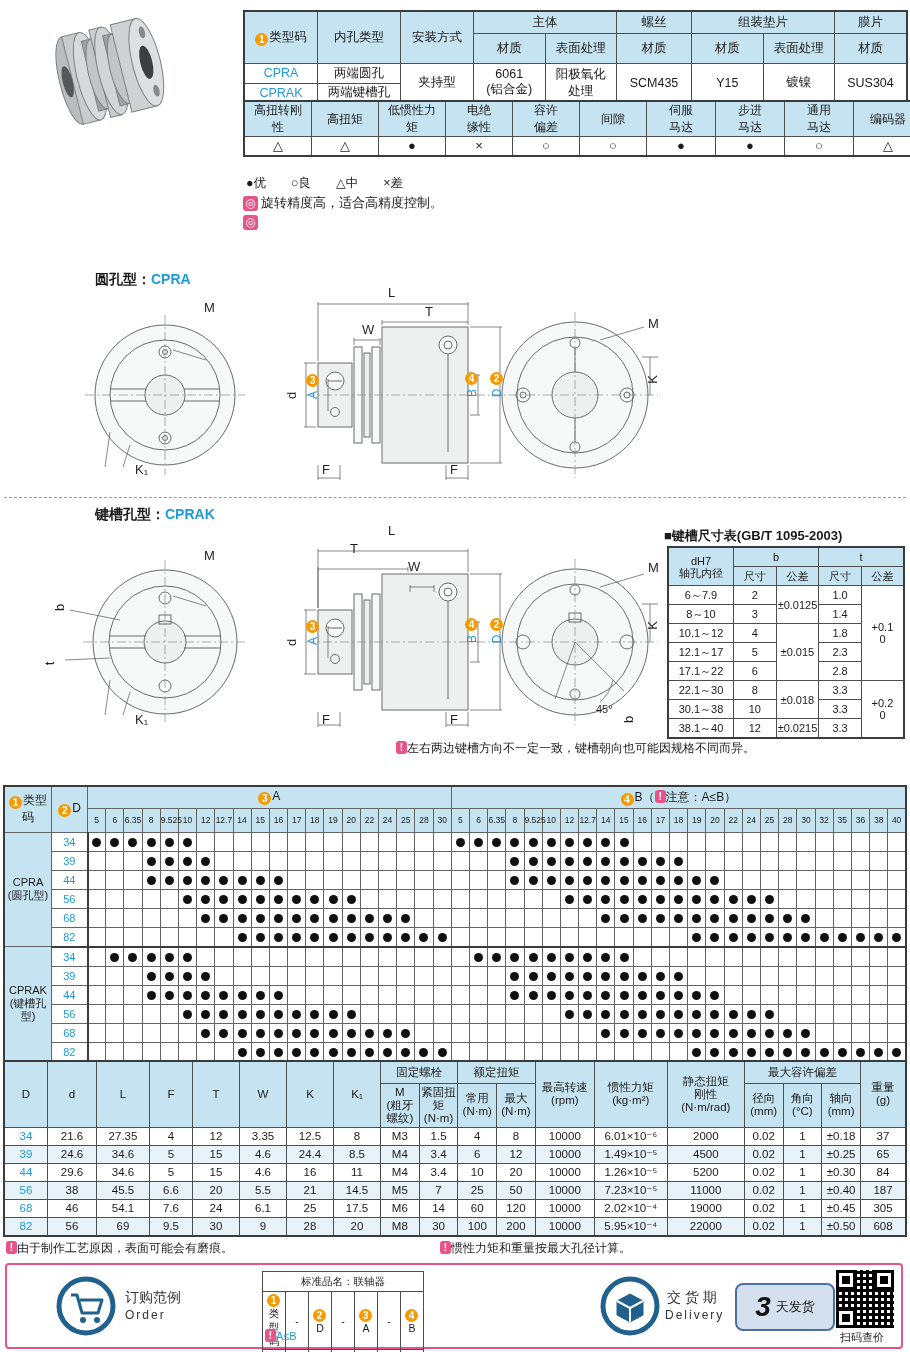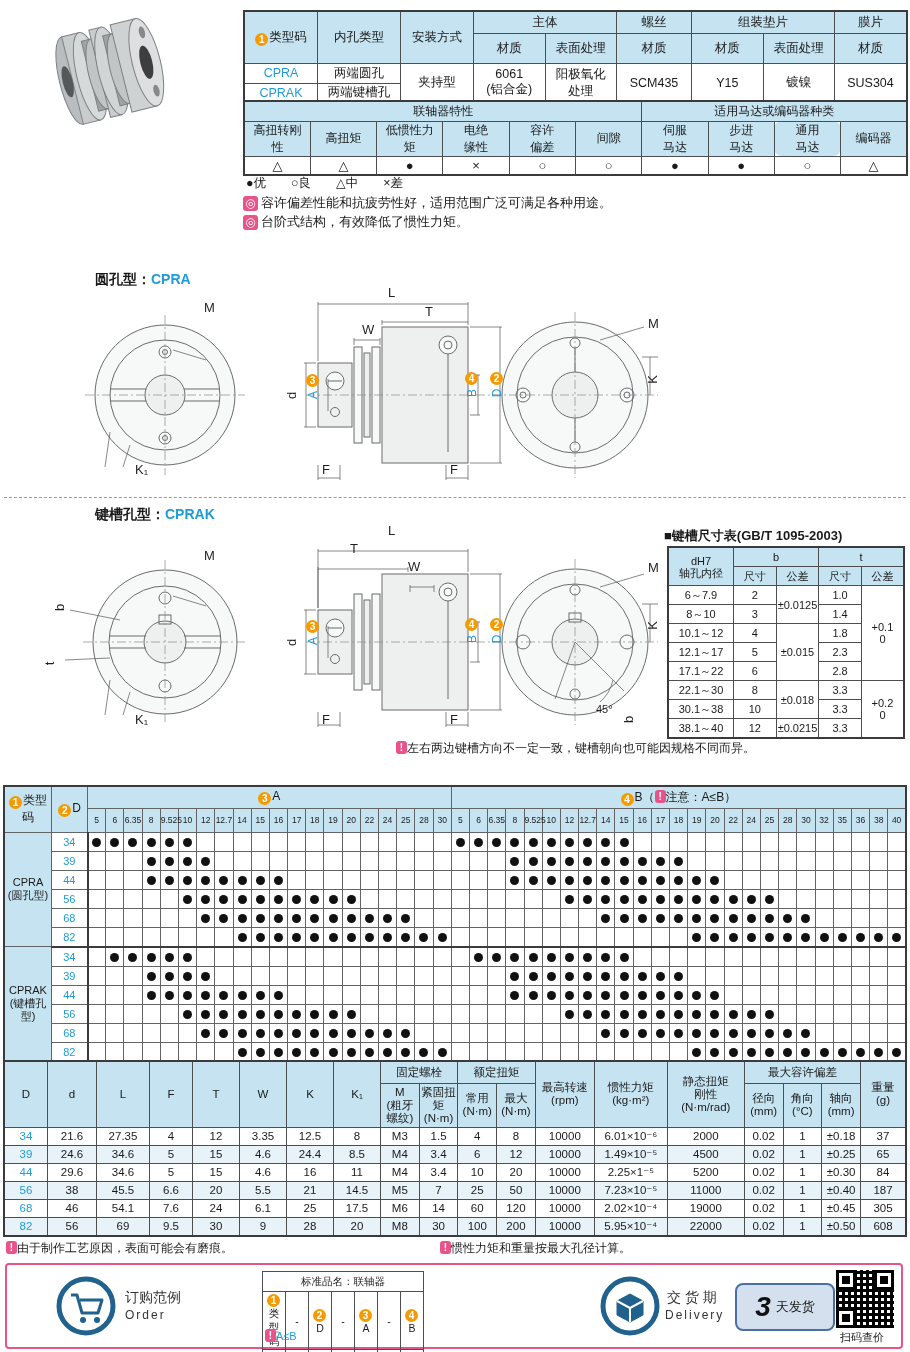--- a/index.html
+++ b/index.html
@@ -128,56 +128,52 @@
   </tr>
   <tr style="height:20px">
     <td class="code">CPRAK</td>
     <td>两端键槽孔</td>
   </tr>
 </tbody>
   </table>
 
 <table class="grid abs" style="left:243px;top:100px;width:665px;font-size:12px">
   <tbody>
-      <tr style="height:20px">
-    <th class="hdr" colspan="6">联轴器特性</th>
-    <th class="hdr" colspan="4">适用马达或编码器种类</th>
-  </tr>
   <tr style="height:31px" id="char-cols">
         <th class="hdr" style="width: 64px;">高扭转刚<br>性</th>
         <th class="hdr" style="width: 64px;">高扭矩</th>
         <th class="hdr" style="width: 64px;">低惯性力<br>矩</th>
         <th class="hdr" style="width: 64px;">电绝<br>缘性</th>
         <th class="hdr" style="width: 64px;">容许<br>偏差</th>
         <th class="hdr" style="width: 64px;">间隙</th>
         <th class="hdr" style="width: 66px;">伺服<br>马达</th>
         <th class="hdr" style="width: 66px;">步进<br>马达</th>
-        <th class="hdr" style="width: 66px; border-radius: 8px;">通用<br>马达</th>
+        <th class="hdr" style="width: 66px;">通用<br>马达</th>
         <th class="hdr" style="width: 66px;">编码器</th>
       </tr>
   <tr style="height:19px;font-size:13px" id="char-ratings">
         <td>△</td>
         <td>△</td>
         <td>●</td>
         <td>×</td>
         <td>○</td>
         <td>○</td>
         <td>●</td>
         <td>●</td>
         <td>○</td>
         <td>△</td>
       </tr>
 </tbody>
   </table>
 
 <div class="abs" style="left:246px;top:175px;font-size:12.5px">●优　　○良　　△中　　×差</div>
 
 <div class="abs" style="left:243px;top:193px">
-  <div class="feat"><span class="fmark"></span><span>容许偏差性能和抗疲劳性好，适用范围广泛可满足各种用途。</span></div>
-  <div class="feat"><span class="fmark"></span><span>台阶式结构，有效降低了惯性力矩。</span></div>
+  <div class="feat"><span class="fmark"></span><span>旋转精度高，适合高精度控制。</span></div>
+  <div class="feat"><span class="fmark"></span></div>
 </div>
 
 <div class="sec-label" style="left:95px;top:271px">
   <span>圆孔型：</span><span class="code">CPRA</span>
 </div>
 
 <svg class="abs" style="left:10px;top:282px" width="890" height="210" viewBox="0 0 890 210">
 
   <circle class="drawf2" cx="155" cy="113" r="70"></circle>
   <circle class="draw" cx="155" cy="113" r="55"></circle>
@@ -1116,21 +1112,21 @@
         <td class="">5</td>
         <td class="">15</td>
         <td class="">4.6</td>
         <td class="">16</td>
         <td class="">11</td>
         <td class="">M4</td>
         <td class="">3.4</td>
         <td class="">10</td>
         <td class="">20</td>
         <td class="">10000</td>
-        <td class="">2.25×1⁻⁵</td>
+        <td class="">1.26×10⁻⁵</td>
         <td class="">5200</td>
         <td class="">0.02</td>
         <td class="">1</td>
         <td class="">±0.30</td>
         <td class="">84</td>
       </tr>
       <tr>
         <td class="dcell">56</td>
         <td class="">38</td>
         <td class="">45.5</td>

